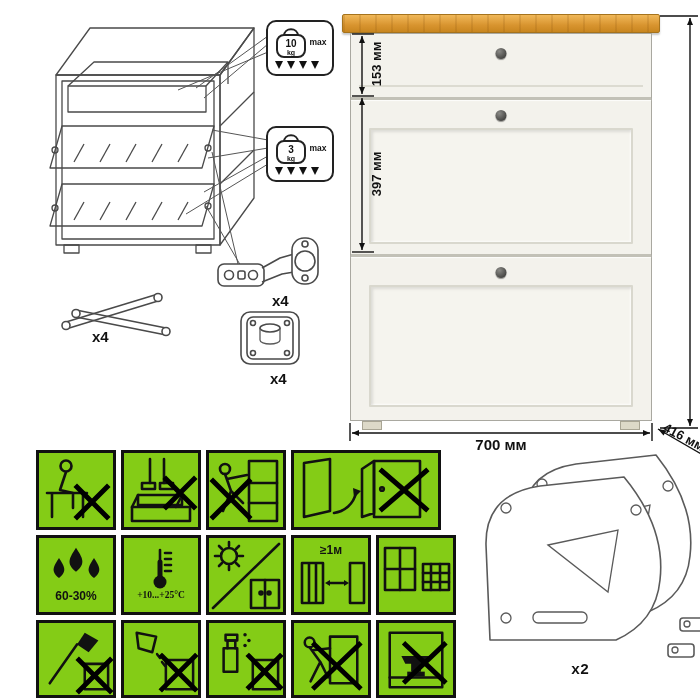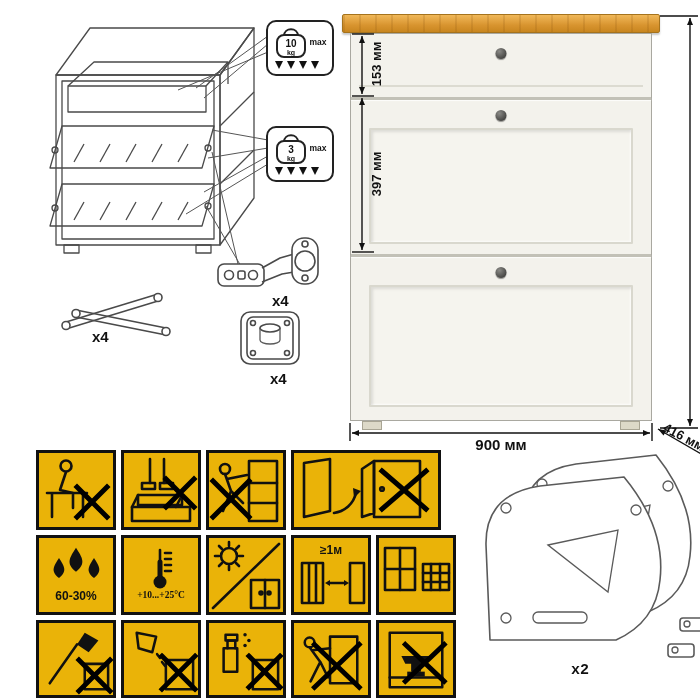--- a/index.html
+++ b/index.html
@@ -32,21 +32,21 @@
   .vlabel{position:absolute;z-index:7;transform:translate(-50%,-50%) rotate(-90deg);font-weight:bold;font-size:13px;color:#111;white-space:nowrap;}
   .hlabel{position:absolute;z-index:7;transform:translate(-50%,-50%);font-weight:bold;font-size:15px;color:#111;white-space:nowrap;}
   .dlabel{position:absolute;z-index:7;transform:translate(-50%,-50%) rotate(28deg);font-weight:bold;font-size:13px;color:#111;white-space:nowrap;}
   .count{position:absolute;z-index:7;font-weight:bold;font-size:15px;color:#111;}
   
   .badge{position:absolute;z-index:6;width:68px;height:56px;border:2.5px solid #222;border-radius:10px;background:#fff;box-sizing:border-box;
     display:flex;align-items:center;justify-content:center;}
   .bt{font-family:"Liberation Sans",sans-serif;font-weight:bold;fill:#111;}
   .ln{stroke:#222;stroke-width:2;fill:none;}
   
-  .tile{position:absolute;z-index:6;width:80px;height:80px;border:3px solid #111;background:#eab308;box-sizing:border-box;
+  .tile{position:absolute;z-index:6;width:80px;height:80px;border:3px solid #111;background:#84cc16;box-sizing:border-box;
     display:flex;flex-direction:column;align-items:center;justify-content:center;}
   .tile svg{display:block;}
   .pic{stroke:#111;stroke-width:2.6;fill:none;stroke-linecap:round;stroke-linejoin:round;}
   .picfill{fill:#111;stroke:none;}
   .x{stroke:#000;stroke-width:5;fill:none;stroke-linecap:square;}
   .tlabel{font-weight:bold;font-size:12px;color:#111;line-height:1;padding:1px 0 3px 0;white-space:nowrap;}
   .tlabel.small{font-size:9.5px;}
 </style>
 </head>
 <body>
@@ -237,21 +237,21 @@
   </div>
 
   <div class="count" style="left:64px;top:328px;">x4</div>
   <div class="count" style="left:244px;top:292px;">x4</div>
   <div class="count" style="left:242px;top:370px;">x4</div>
   <div class="count" style="left:543px;top:662px;font-family:Liberation Mono, monospace;">x2</div>
 
   <div class="vlabel" style="left:348px;top:64px;">153 мм</div>
   <div class="vlabel" style="left:348px;top:174px;">397 мм</div>
   <div class="vlabel" style="left:676px;top:150px;">993 мм</div>
-  <div class="hlabel" style="left:473px;top:444px;">900 мм</div>
+  <div class="hlabel" style="left:473px;top:444px;">700 мм</div>
   <div class="dlabel" style="left:656px;top:437px;">416 мм</div>
 
   <div class="tile" style="left:8px;top:450px;">
     <svg width="74" height="74" viewBox="0 0 74 74">
       <g class="pic">
         <path d="M8,40 H48 M13,40 V64 M44,40 V64"></path>
         <circle cx="27" cy="13" r="5.5"></circle>
         <path d="M27,19 L21,37 L34,40 L34,55"></path>
       </g>
       <path class="x" d="M38,34 L68,64 M68,34 L38,64"></path>

